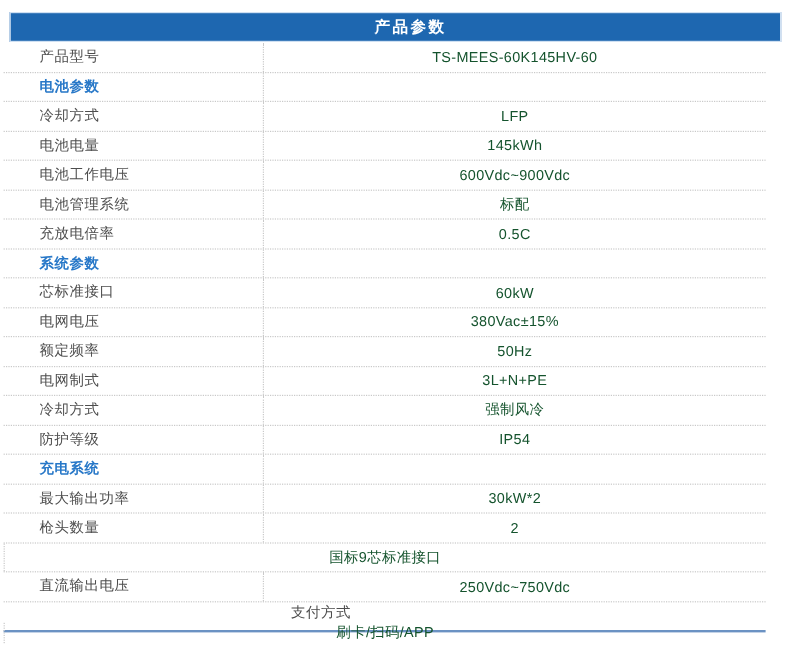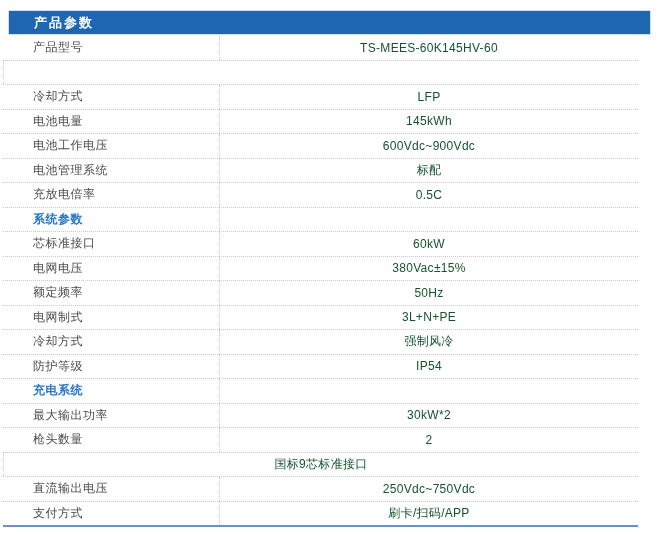--- a/index.html
+++ b/index.html
@@ -19,20 +19,21 @@
     position: absolute;
     top: 10px;
     left: 8px;
     right: 9px;
     height: 25px;
     background: #1e67b0;
     border: 1px solid #cfe0f2;
     box-sizing: border-box;
     display: flex;
     align-items: center;
+    justify-content: center;
   }
   .header-bar .title {
     color: #ffffff;
     font-size: 13px;
     font-weight: 600;
     letter-spacing: 2px;
     padding-left: 25px;
   }
   .spec-table {
     position: absolute;
@@ -41,20 +42,21 @@
     right: 22px;
   }
   .spec-row {
     display: flex;
     height: 23.5px;
     align-items: center;
     border-bottom: 1px dotted #c9c9c9;
   }
   .spec-row:last-child {
     border-bottom: 2px solid #6b92c3;
+    flex-direction: column;
   }
   .cell-label {
     width: 216px;
     box-sizing: border-box;
     padding-left: 30px;
     font-size: 12px;
     color: #4d4d4d;
     white-space: nowrap;
     letter-spacing: 0.5px;
   }
@@ -80,20 +82,21 @@
 <div class="page">
   <div class="header-bar">
     <span class="title">产品参数</span>
   </div>
   <div class="spec-table" id="spec-table">
       <div class="spec-row">
         <div class="cell-label">产品型号</div>
         <div class="cell-value">TS-MEES-60K145HV-60</div>
       </div>
       <div class="spec-row section">
+        <div class="cell-label">电池参数</div>
         <div class="cell-value"></div>
       </div>
       <div class="spec-row">
         <div class="cell-label">冷却方式</div>
         <div class="cell-value">LFP</div>
       </div>
       <div class="spec-row">
         <div class="cell-label">电池电量</div>
         <div class="cell-value">145kWh</div>
       </div>

